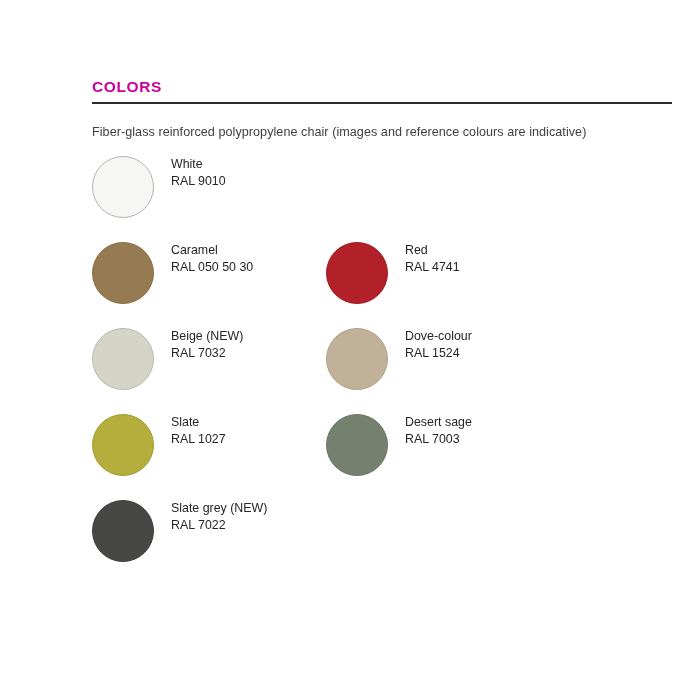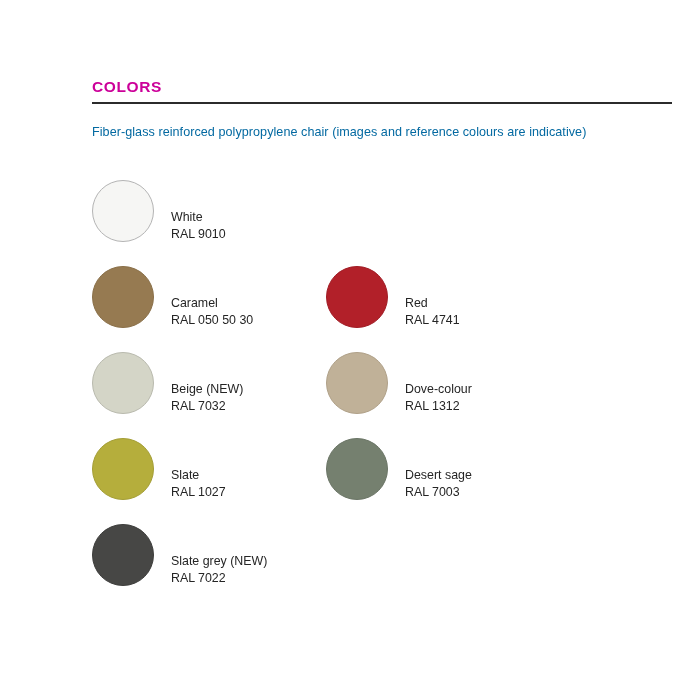--- a/index.html
+++ b/index.html
@@ -42,39 +42,39 @@
 
   .title-rule {
     width: 580px;
     height: 2px;
     background: #2b2b2b;
     margin: 0 0 20px 0;
   }
 
   .subtitle {
     font-size: 12.6px;
-    color: #0369a1;
+    color: #404040;
     line-height: 1.3;
     margin: 0 0 16px 0;
     letter-spacing: 0.05px;
   }
 
   .swatch-grid {
     width: 580px;
   }
 
   .swatch-row {
     display: flex;
     align-items: flex-start;
     height: 86px;
   }
 
   .swatch-cell {
     display: flex;
-    align-items: flex-end;
+    align-items: flex-start;
     width: 234px;
     height: 86px;
     box-sizing: border-box;
   }
 
   .swatch-cell.empty {
     visibility: hidden;
   }
 
   .swatch-circle {
@@ -145,21 +145,21 @@
             <div class="swatch-circle" style="background: rgb(212, 213, 199); border: 1px solid rgb(185, 186, 174);"></div>
             <div class="swatch-text">
               <span class="swatch-name">Beige (NEW)</span>
               <span class="swatch-code">RAL 7032</span>
             </div>
           </div>
           <div class="swatch-cell">
             <div class="swatch-circle" style="background: rgb(192, 177, 152); border: 1px solid rgb(176, 161, 137);"></div>
             <div class="swatch-text">
               <span class="swatch-name">Dove-colour</span>
-              <span class="swatch-code">RAL 1312</span>
+              <span class="swatch-code">RAL 1524</span>
             </div>
           </div>
         </div>
         <div class="swatch-row">
           <div class="swatch-cell">
             <div class="swatch-circle" style="background: rgb(181, 174, 60); border: 1px solid rgb(164, 158, 54);"></div>
             <div class="swatch-text">
               <span class="swatch-name">Slate</span>
               <span class="swatch-code">RAL 1027</span>
             </div>

